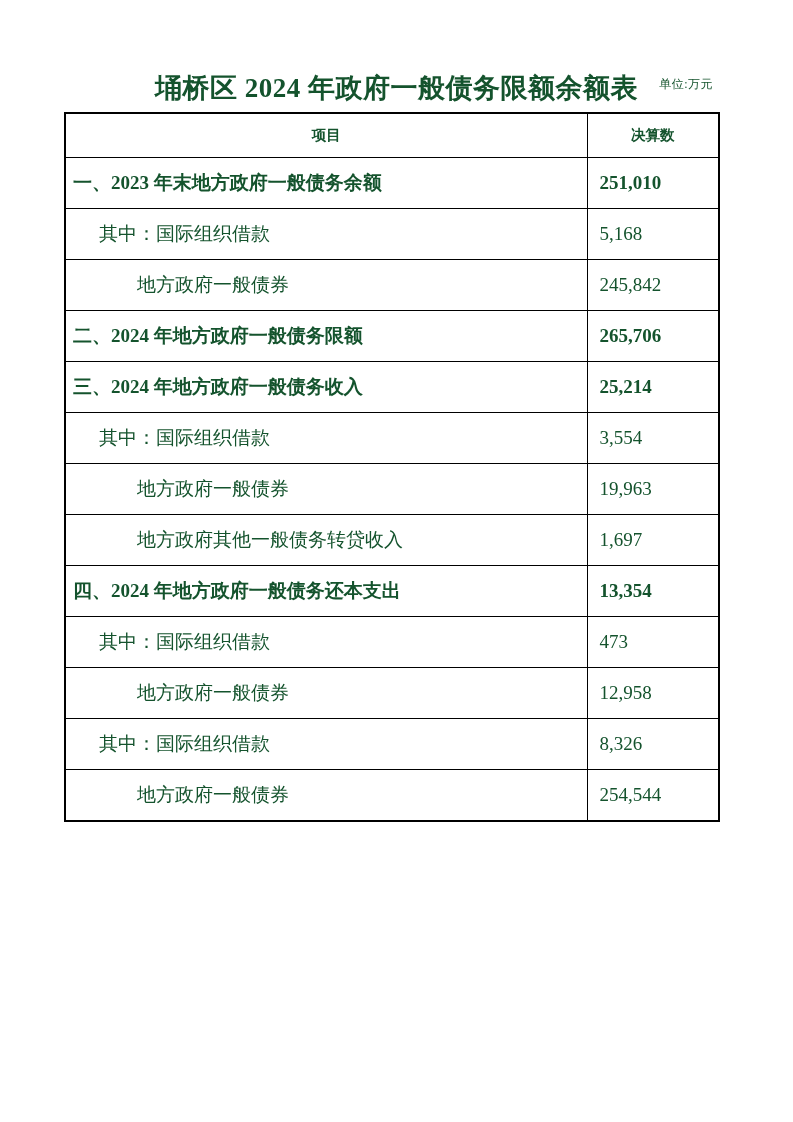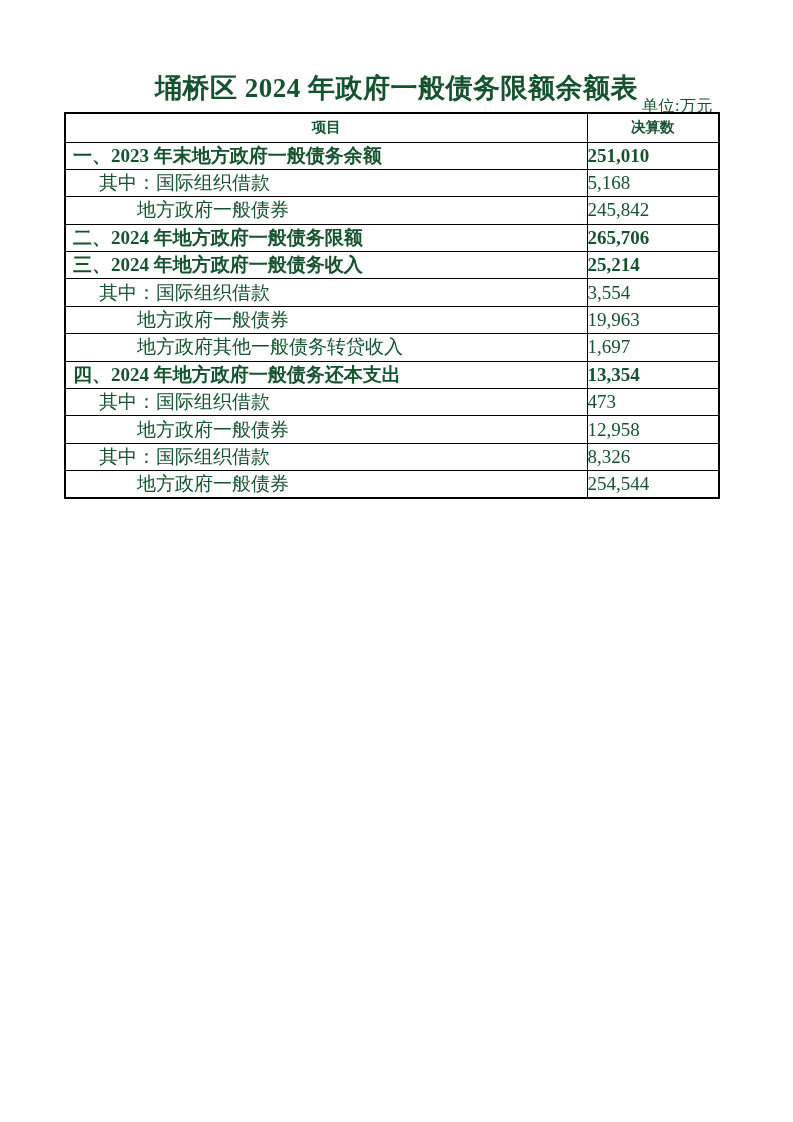--- a/index.html
+++ b/index.html
@@ -22,40 +22,40 @@
     left: 0;
     width: 100%;
     text-align: center;
     font-size: 27px;
     font-weight: 700;
     letter-spacing: 0.5px;
     white-space: nowrap;
   }
   .unit-label {
     position: absolute;
-    top: 96px;
+    top: 76px;
     right: 80px;
-    font-size: 16px;
+    font-size: 12px;
     letter-spacing: 0.5px;
   }
   table.debt-table {
     position: absolute;
     top: 112px;
     left: 64px;
     width: 654px;
     border-collapse: collapse;
     table-layout: fixed;
     border: 2px solid #000000;
   }
   .debt-table th,
   .debt-table td {
     border: 1px solid #000000;
     overflow: hidden;
     white-space: nowrap;
-    padding: 0;
+    padding: 12px;
     vertical-align: middle;
   }
   .debt-table thead tr {
     height: 29px;
   }
   .debt-table tbody tr {
     height: 27.4px;
   }
   .debt-table th {
     font-size: 14.5px;

